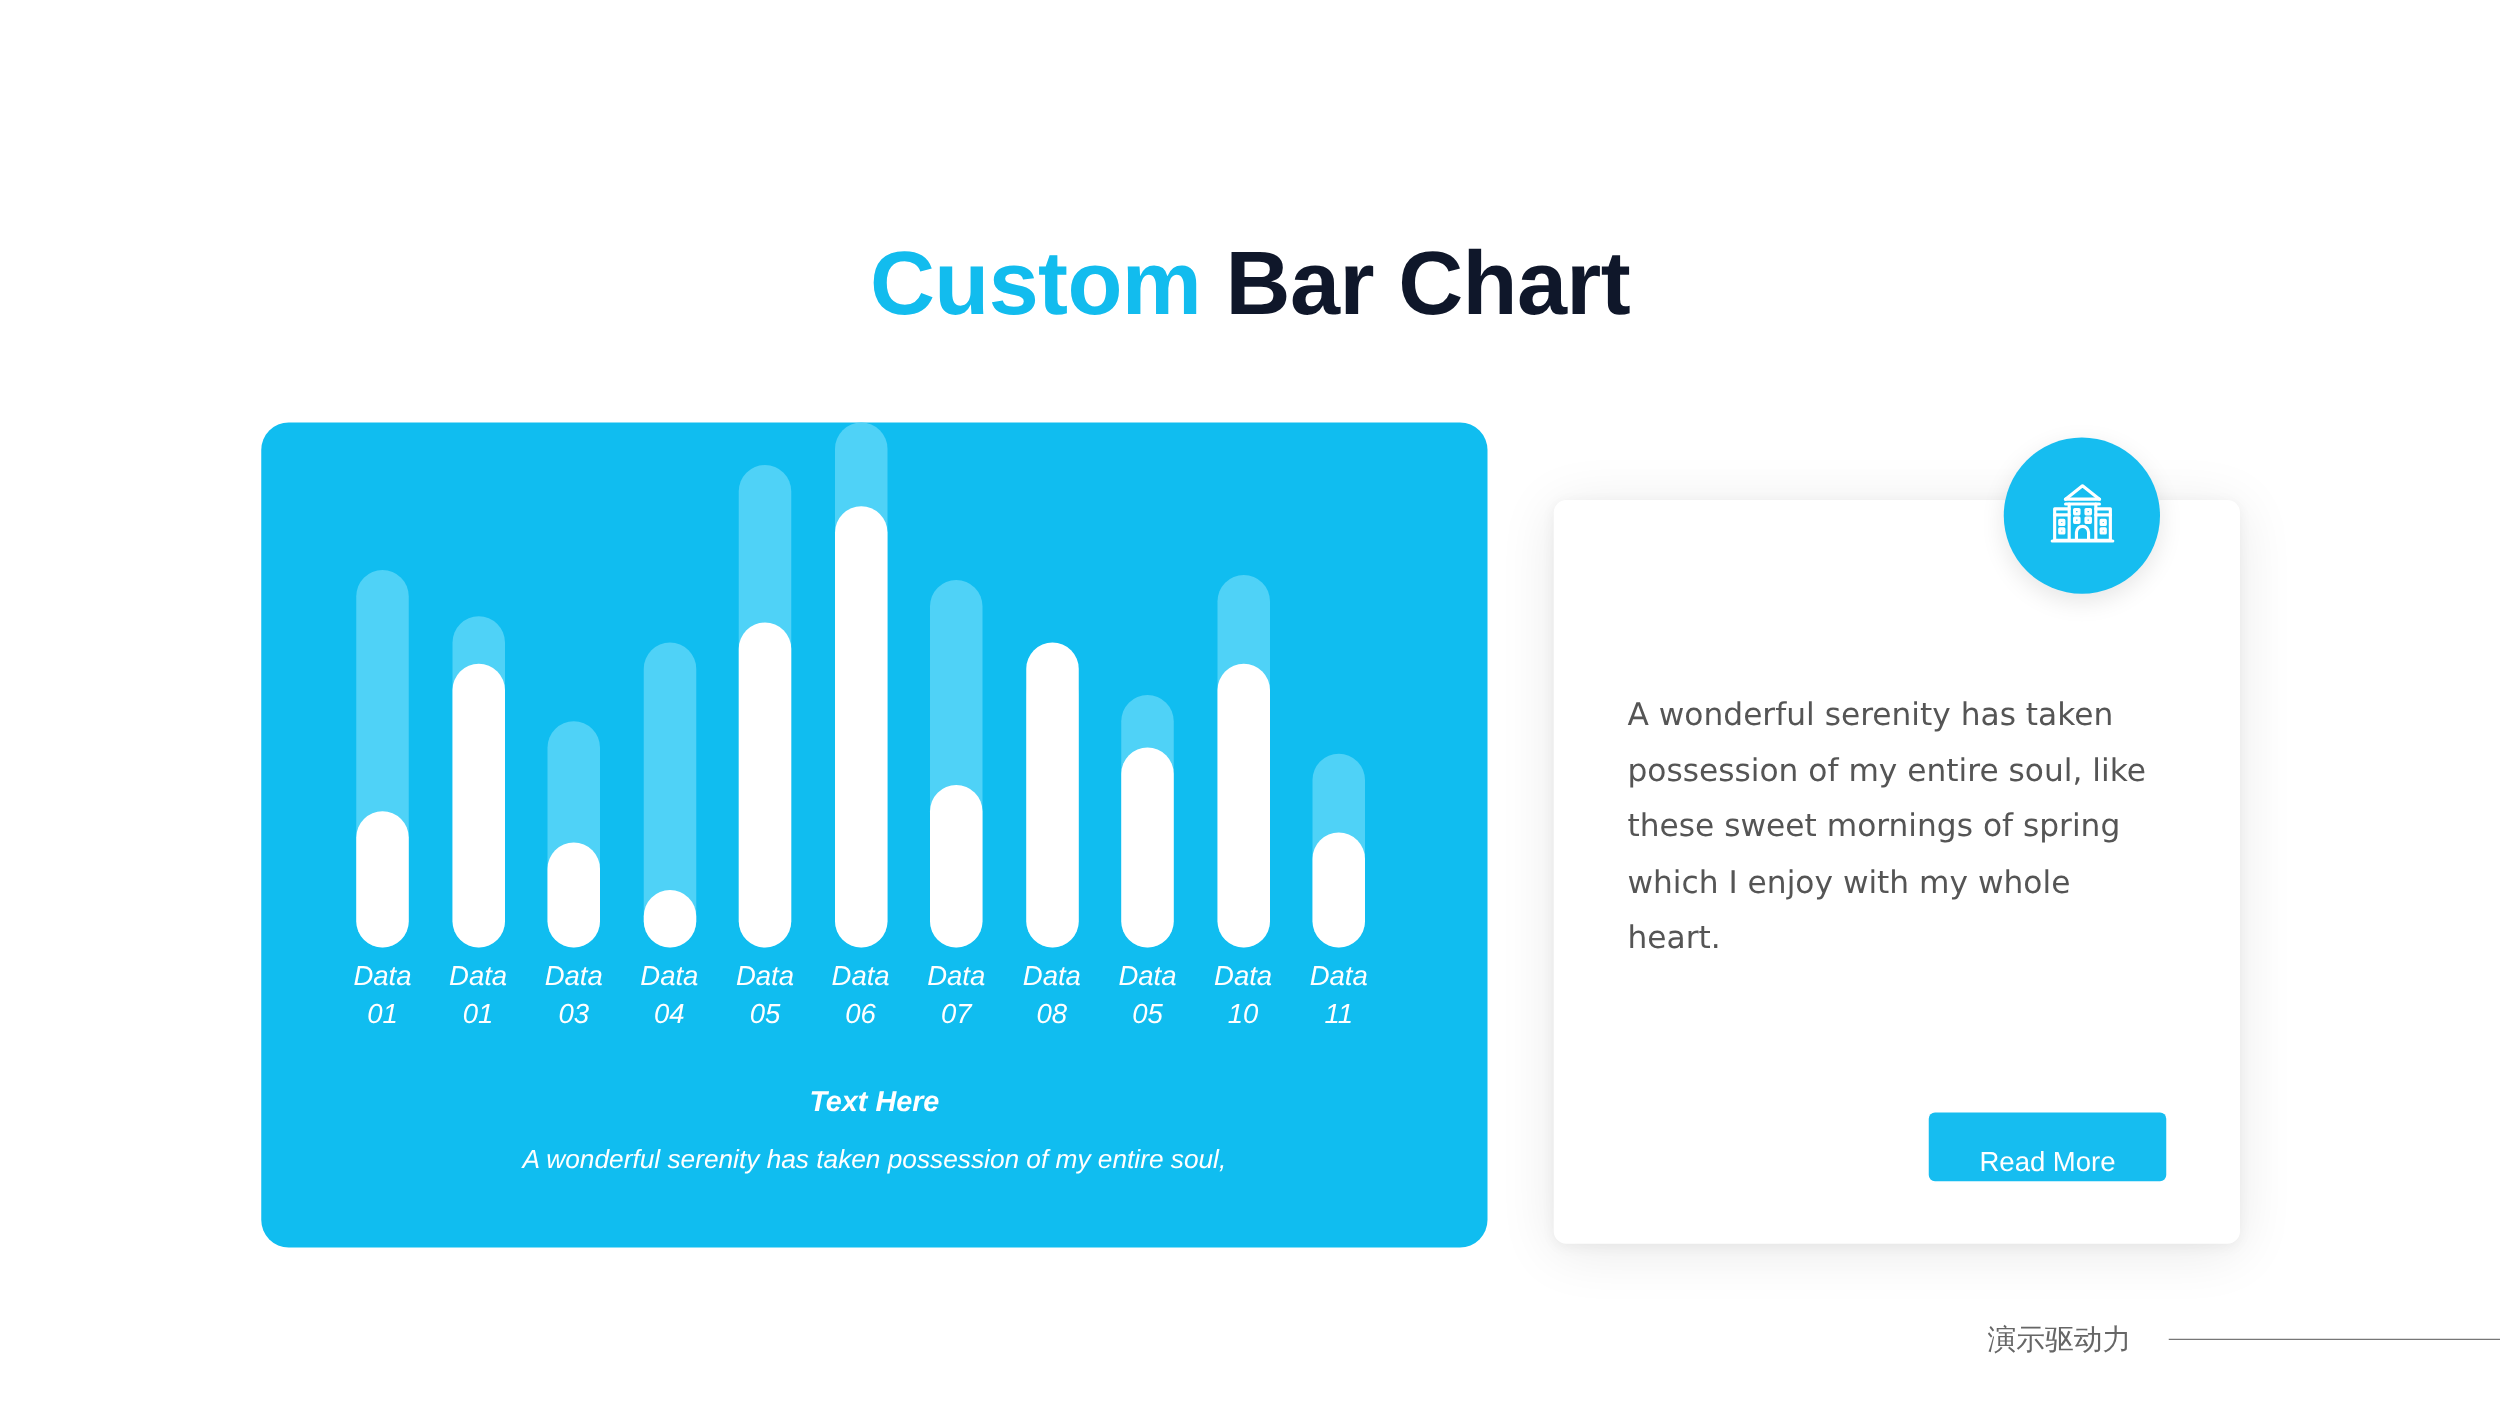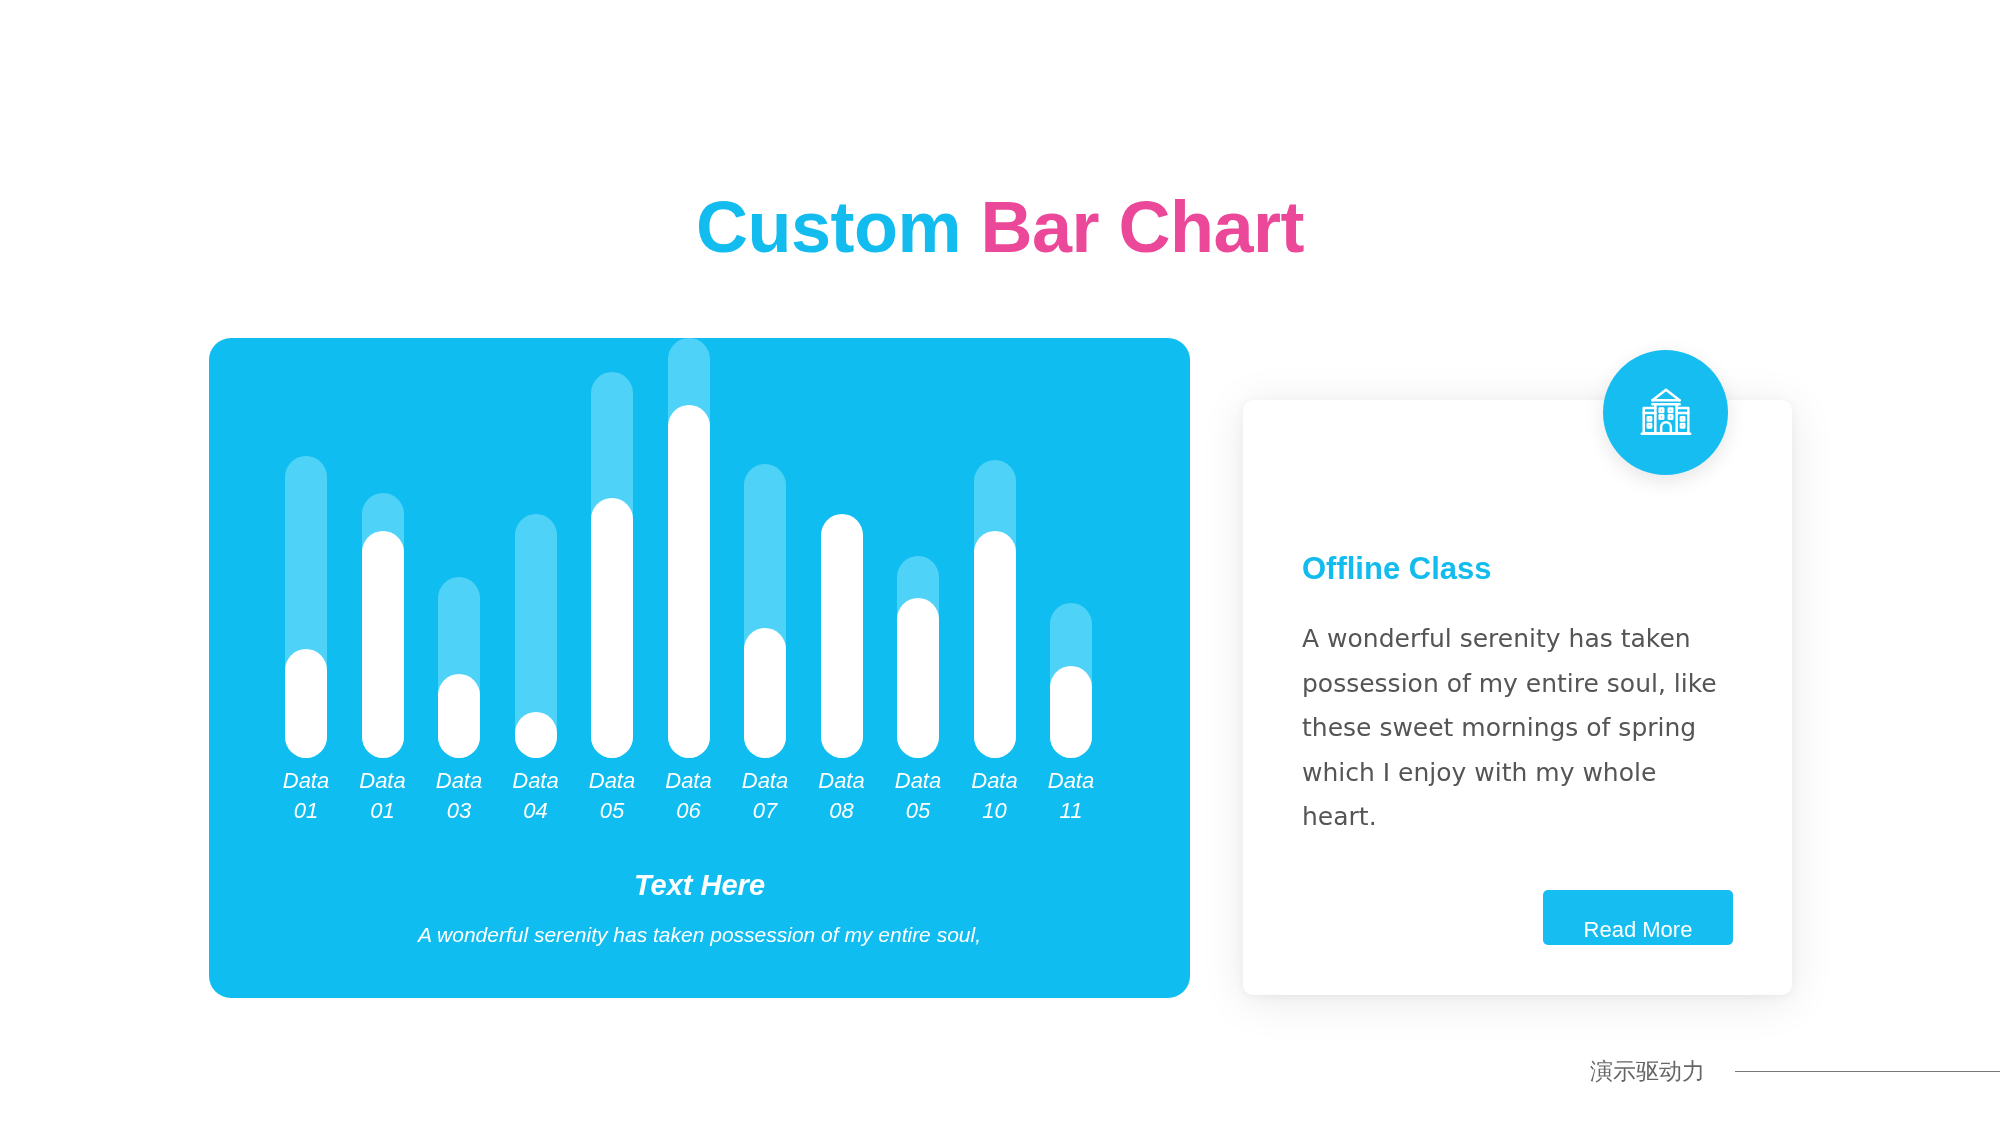--- a/index.html
+++ b/index.html
@@ -22,21 +22,21 @@
     top: 140px;
     width: 2000px;
     text-align: center;
     font-size: 72px;
     font-weight: bold;
     letter-spacing: -0.5px;
     line-height: 1.1;
     white-space: nowrap;
   }
   #slide-title .t-accent { color: #12BCEE; }
-  #slide-title .t-dark   { color: #ec4899; }
+  #slide-title .t-dark   { color: #0f172a; }
 
   
   #chart-card {
     position: absolute;
     left: 209px;
     top: 338px;
     width: 981px;
     height: 660px;
     background: #10BDF0;
     border-radius: 22px;
@@ -95,21 +95,21 @@
   
   #chart-footer {
     position: absolute;
     left: 0;
     top: 530px;
     width: 981px;
     text-align: center;
   }
   #chart-footer-title {
     color: #ffffff;
-    font-size: 29px;
+    font-size: 23px;
     font-weight: bold;
     margin: 0 0 18px 0;
     line-height: 1.2;
   }
   #chart-footer-desc {
     color: #ffffff;
     font-size: 21px;
     margin: 0;
     line-height: 1.3;
   }
@@ -305,21 +305,20 @@
     </div>
 
   <div id="chart-footer">
     <p id="chart-footer-title">Text Here</p>
     <p id="chart-footer-desc">A wonderful serenity has taken possession of my entire soul,</p>
   </div>
 </div>
 
 <div id="info-card">
   <div id="info-card-inner">
-    <h2 id="info-card-title">Offline Class</h2>
     <p id="info-card-body">A wonderful serenity has taken possession of my entire soul, like these sweet mornings of spring which I enjoy with my whole heart.</p>
   </div>
 </div>
 
 <button id="read-more-button">Read More</button>
 
 <div id="icon-badge">
   <span>
     <svg width="62" height="62" viewBox="0 0 64 64" fill="none" stroke="#ffffff" stroke-width="2.6" stroke-linecap="round" stroke-linejoin="round">
 

